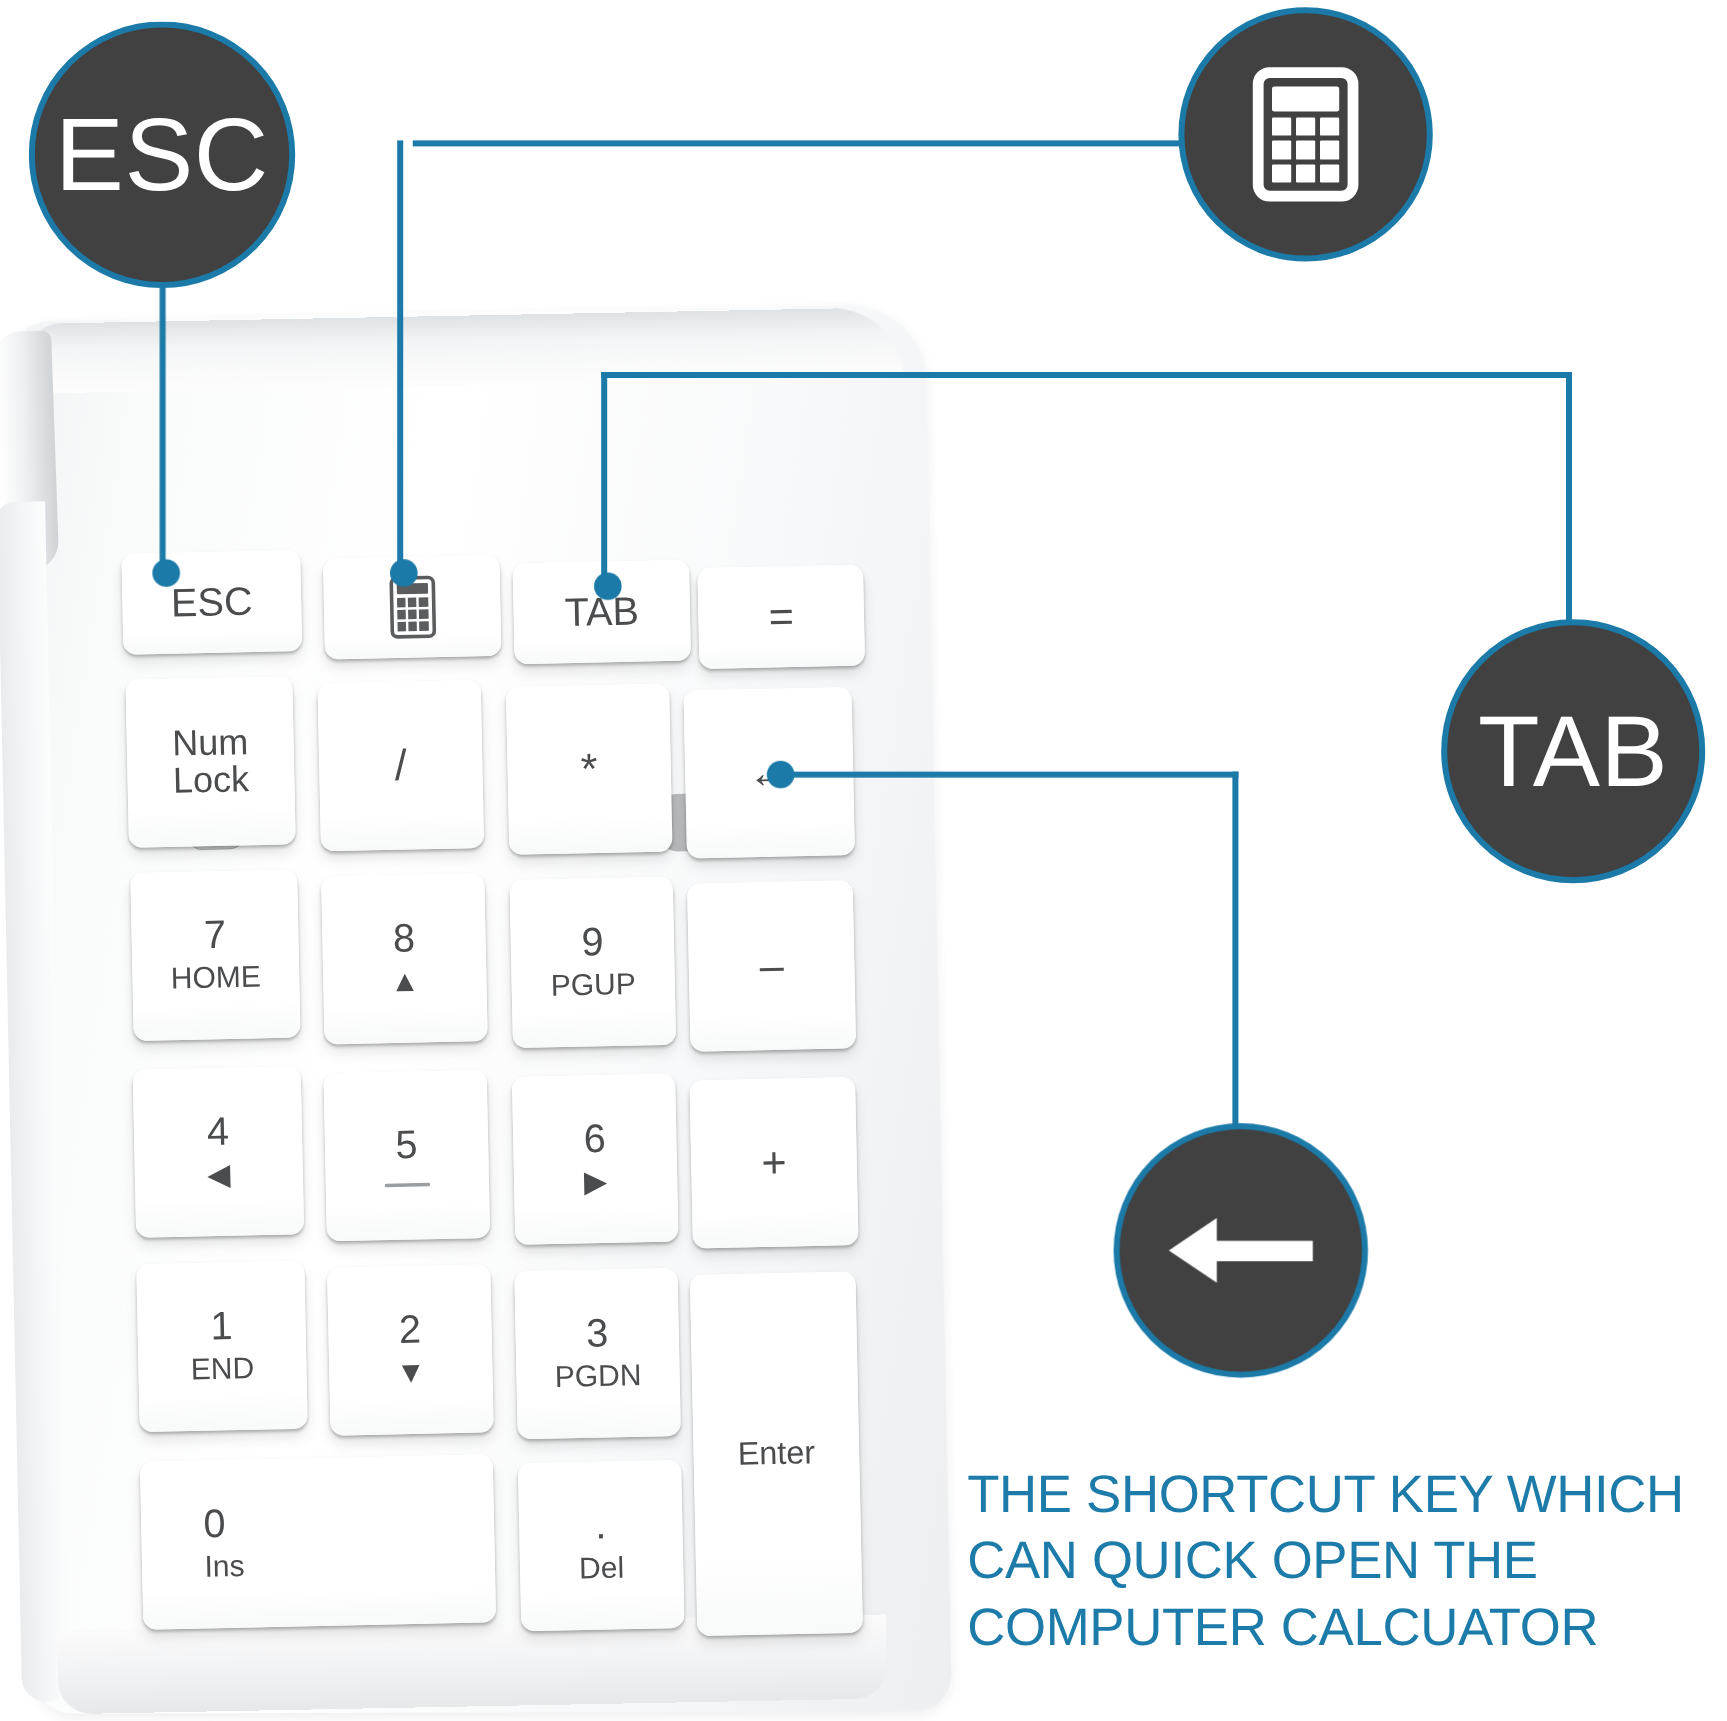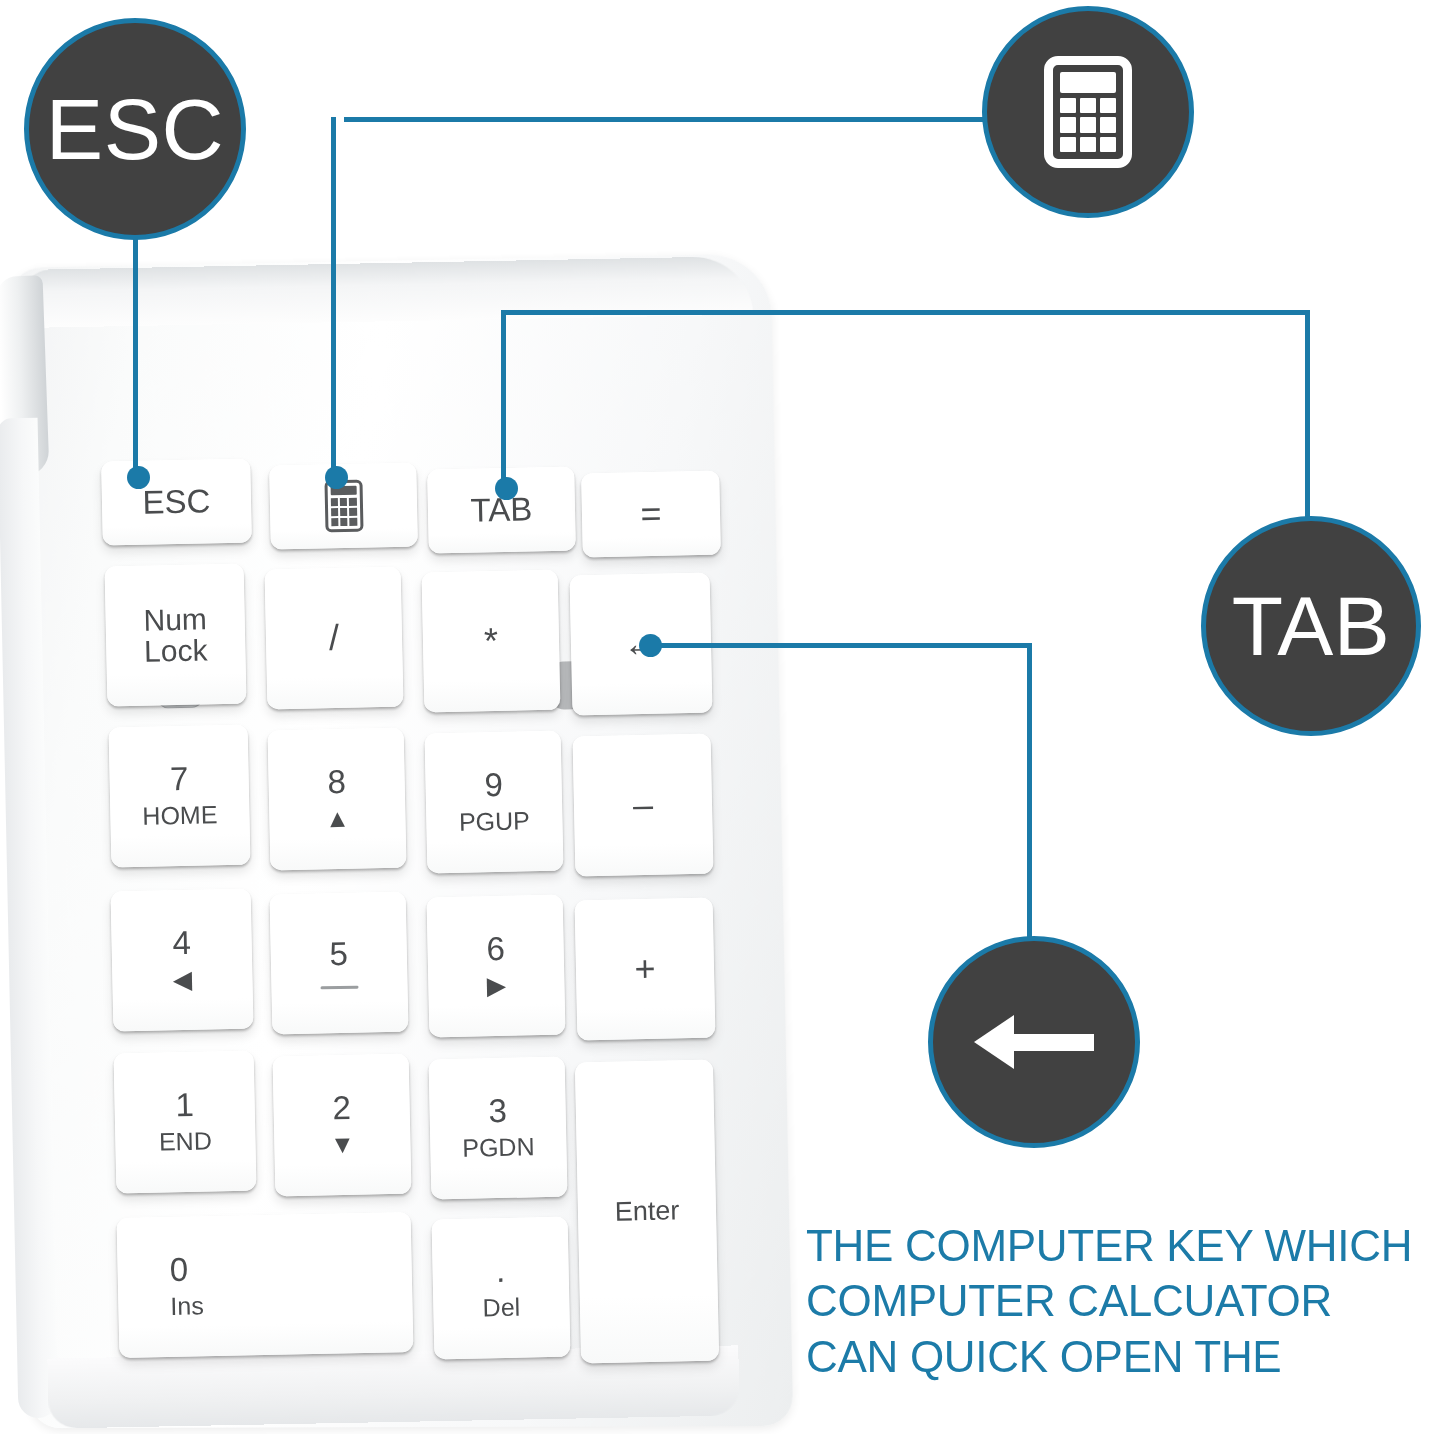--- a/index.html
+++ b/index.html
@@ -395,18 +395,18 @@
       </div>
       <div class="key" style="left:425px; top:950px; width:136px; height:140px; transform:rotate(-1.2deg);">
         <span class="lbl">.</span>
         <span class="sub">Del</span>
       </div>
 
     </div>
   </div>
 
   <div id="caption">
-    <div>THE COMPUTER KEY WHICH</div>
+    <div>THE SHORTCUT KEY WHICH</div>
+    <div>CAN QUICK OPEN THE</div>
     <div>COMPUTER CALCUATOR</div>
-    <div>CAN QUICK OPEN THE</div>
   </div>
 
 </div>
 
 </body></html>

